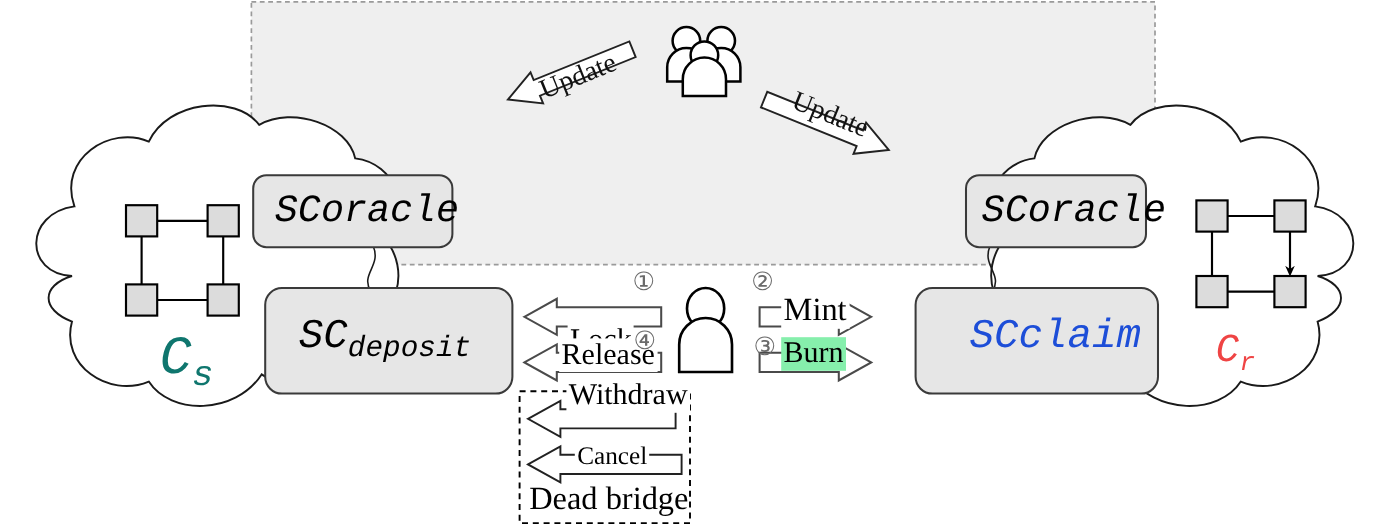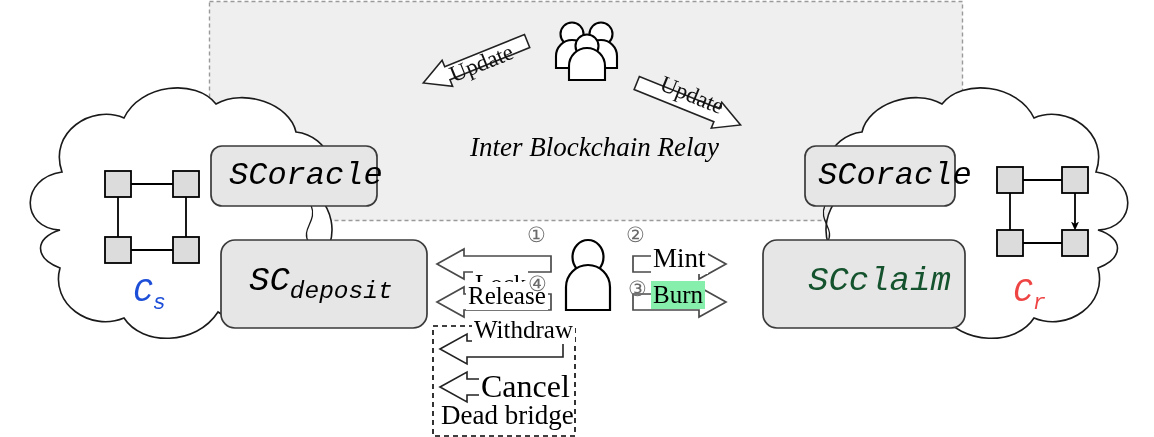--- a/index.html
+++ b/index.html
@@ -124,55 +124,54 @@
     <g>
       <path d="M 440 387 L 467 372 L 467 379 L 568 379 L 568 395 L 467 395 L 467 402 Z" fill="#ffffff" stroke="#222222" stroke-width="1.6" stroke-linejoin="miter"></path>
     </g>
 
     <rect x="211" y="146" width="166" height="60" rx="11" ry="11" fill="#e6e6e6" stroke="#3a3a3a" stroke-width="1.7"></rect>
     <rect x="221" y="240" width="206" height="88" rx="14" ry="14" fill="#e6e6e6" stroke="#3a3a3a" stroke-width="1.7"></rect>
     <rect x="805" y="146" width="150" height="60" rx="11" ry="11" fill="#e6e6e6" stroke="#3a3a3a" stroke-width="1.7"></rect>
     <rect x="763" y="240" width="202" height="88" rx="14" ry="14" fill="#e6e6e6" stroke="#3a3a3a" stroke-width="1.7"></rect>
   </svg>
 
-  <div class="lbl" style="left:470px;top:132px;font-style:italic;font-size:27px;color:#000;">Inter Blockchain Relay</div>
 
   <div class="lbl" style="left:446px;top:64px;font-size:23px;color:#111;transform:rotate(-22deg);transform-origin:left top;">Update</div>
   <div class="lbl" style="left:666px;top:71px;font-size:23px;color:#111;transform:rotate(22deg);transform-origin:left top;">Update</div>
 
   <div class="lbl sc-text" style="left:229px;top:157px;font-size:32px;color:#000;">
     <span>SC</span><span>oracle</span>
   </div>
 
   <div class="lbl sc-text" style="left:249px;top:262px;font-size:34px;color:#000;">
     <span>SC</span><sub style="font-size:0.72em;text-align:center;">deposit</sub>
   </div>
 
   <div class="lbl sc-text" style="left:818px;top:157px;font-size:32px;color:#000;">
     <span>SC</span><span>oracle</span>
   </div>
 
-  <div class="lbl sc-text" style="left:808px;top:262px;font-size:34px;color:#14532d;">
+  <div class="lbl sc-text" style="left:808px;top:262px;font-size:34px;color:#1d4ed8;">
     <span>SC</span><span>claim</span>
   </div>
 
-  <div class="lbl sc-text" style="left:133px;top:274px;font-size:33px;color:#1d4ed8;">
+  <div class="lbl sc-text" style="left:133px;top:274px;font-size:45px;color:#0f766e;">
     <span>C</span><sub style="font-size:0.66em;">s</sub>
   </div>
   <div class="lbl sc-text" style="left:1013px;top:274px;font-size:33px;color:#ef4444;">
     <span>C</span><sub style="font-size:0.66em;">r</sub>
   </div>
 
   <div class="lbl" style="left:473px;top:244px;font-size:25px;color:#000;background:#fff;padding:0 2px;margin-top:26px;">Lock</div>
   <div class="lbl" style="left:466px;top:282px;font-size:25px;color:#000;background:#fff;padding:0 2px;text-align:center;">Release</div>
   <div class="lbl" style="left:651px;top:243px;font-size:27px;color:#000;background:#fff;padding:0 2px;">Mint</div>
   <div class="lbl" style="left:651px;top:281px;font-size:25px;color:#000;background:#86efac;padding:0 2px;">Burn</div>
 
   <div class="lbl" style="left:527px;top:223px;font-size:21px;color:#6a6a6a;">①</div>
   <div class="lbl" style="left:626px;top:223px;font-size:21px;color:#6a6a6a;">②</div>
   <div class="lbl" style="left:628px;top:277px;font-size:21px;color:#6a6a6a;">③</div>
   <div class="lbl" style="left:528px;top:272px;font-size:21px;color:#6a6a6a;">④</div>
 
   <div class="lbl" style="left:472px;top:316px;font-size:25px;color:#000;background:#fff;padding:0 2px;">Withdraw</div>
-  <div class="lbl" style="left:479px;top:368px;font-size:32px;color:#000;background:#fff;padding:0 2px;">Cancel</div>
+  <div class="lbl" style="left:479px;top:368px;font-size:21px;color:#000;background:#fff;padding:0 2px;">Cancel</div>
   <div class="lbl" style="left:441px;top:400px;font-size:27px;color:#000;">Dead bridge</div>
 
 </div>
 
 </body></html>

